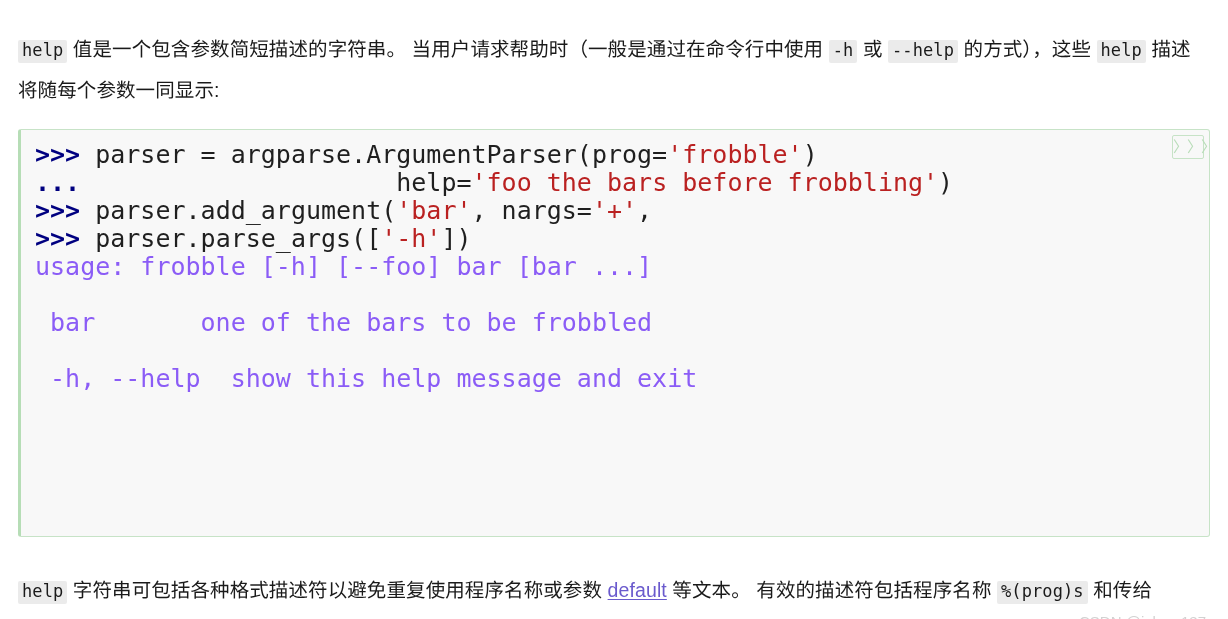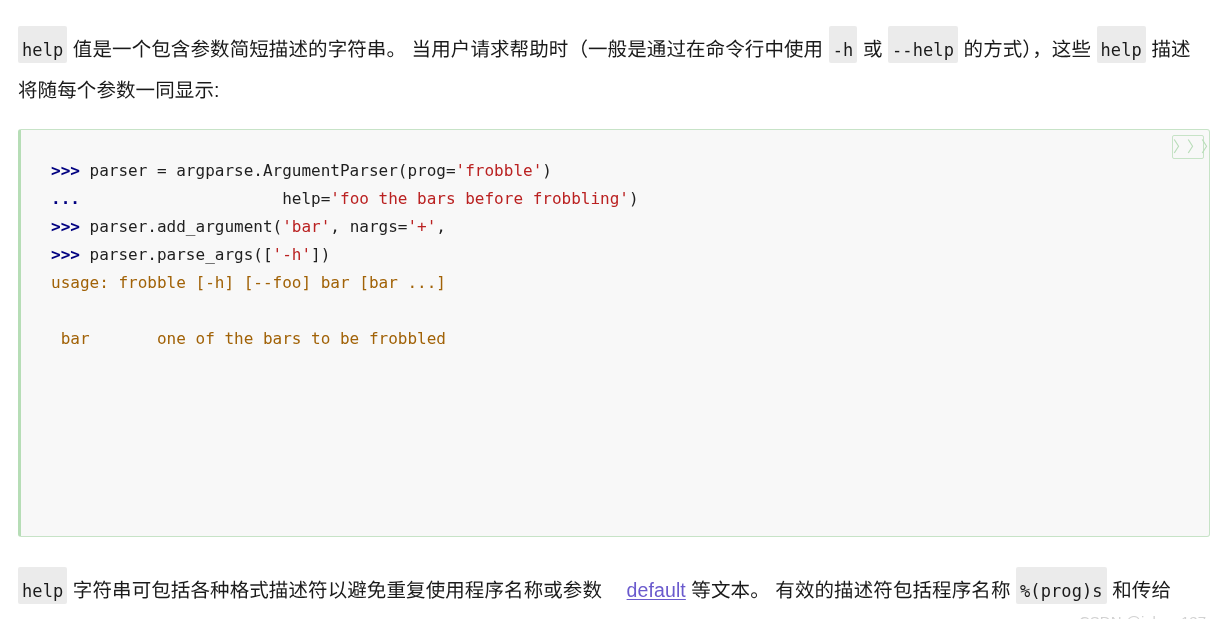--- a/index.html
+++ b/index.html
@@ -40,63 +40,62 @@
   .para-bottom {
     padding-top: 13px;
   }
 
   
   code.inline {
     font-family: "DejaVu Sans Mono", "Liberation Mono", monospace;
     font-size: 17px;
     background: #ebebeb;
     color: #1a1a1a;
-    padding: 14px 4px 3px 4px;
+    padding: 0 4px 3px 4px;
     border-radius: 2px;
     white-space: pre;
   }
 
   
   a.doclink {
     color: #6a5acd;
     text-decoration: underline;
     text-underline-offset: 2px;
-    margin-left: 19px;
   }
 
   
   .codeblock {
     position: relative;
     margin-top: 12px;
     background: #f8f8f8;
     border: 1px solid #c7e3c7;
     border-left: 3px solid #b6ddb6;
     border-radius: 3px;
     padding: 11px 16px 14px 14px;
     box-sizing: border-box;
     width: 1192px;
     min-height: 408px;
   }
   pre.code {
-    margin: 16px;
+    margin: 0;
     padding: 0;
     font-family: "DejaVu Sans Mono", "Liberation Mono", monospace;
-    font-size: 16px;
+    font-size: 25px;
     line-height: 28px;
     color: #1f1f1f;
     white-space: pre;
     tab-size: 4;
   }
   .ln { display: block; min-height: 28px; }
 
   .tok-prompt   { color: #000080; font-weight: bold; }
   .tok-str      { color: #ba2121; }
   .tok-name     { color: #1f1f1f; }
   .tok-op       { color: #1f1f1f; }
-  .tok-out      { color: #a16207; text-align: center; }
+  .tok-out      { color: #8b5cf6; text-align: center; }
 
   
   .codebtn {
     position: absolute;
     top: 5px;
     right: 5px;
     width: 32px;
     height: 24px;
     border: 1px solid #c7e3c7;
     border-radius: 2px;
@@ -133,20 +132,21 @@
   <div class="codeblock">
     <button class="codebtn">〉〉〉</button>
     <pre class="code"><span class="ln"><span class="tok-prompt">&gt;&gt;&gt; </span><span class="tok-name">parser = argparse.ArgumentParser(prog=</span><span class="tok-str">'frobble'</span><span class="tok-op">)</span>
 </span><span class="ln"><span class="tok-prompt">... </span><span class="tok-name">                    help=</span><span class="tok-str">'foo the bars before frobbling'</span><span class="tok-op">)</span>
 </span><span class="ln"><span class="tok-prompt">&gt;&gt;&gt; </span><span class="tok-name">parser.add_argument(</span><span class="tok-str">'bar'</span><span class="tok-name">, nargs=</span><span class="tok-str">'+'</span><span class="tok-op">,</span>
 </span><span class="ln"><span class="tok-prompt">&gt;&gt;&gt; </span><span class="tok-name">parser.parse_args([</span><span class="tok-str">'-h'</span><span class="tok-op">])</span>
 </span><span class="ln"><span class="tok-out">usage: frobble [-h] [--foo] bar [bar ...]</span>
 </span><span class="ln"><span class="tok-out"></span>
 </span><span class="ln"><span class="tok-out"> bar       one of the bars to be frobbled</span>
 </span><span class="ln"><span class="tok-out"></span>
+</span><span class="ln"><span class="tok-out"> -h, --help  show this help message and exit</span>
 </span></pre>
   </div>
 
   <p class="para para-bottom"><code class="inline">help</code><span> 字符串可包括各种格式描述符以避免重复使用程序名称或参数 </span><a class="doclink" href="#">default</a><span> 等文本。 有效的描述符包括程序名称 </span><code class="inline">%(prog)s</code><span> 和传给 </span></p>
 
   <div class="watermark">CSDN @julong187</div>
 
 </div>
 
 </body></html>

